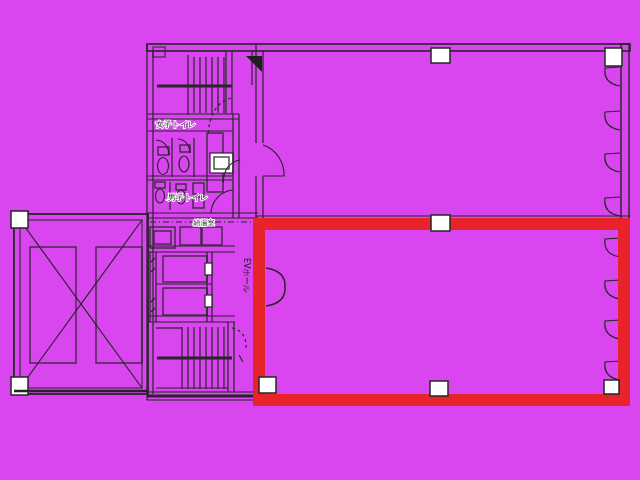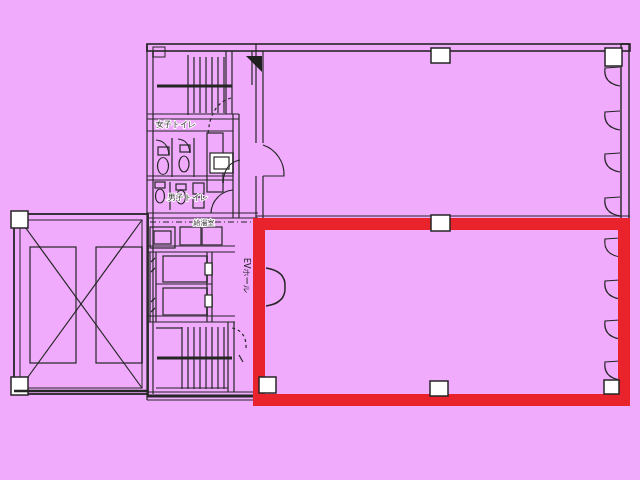--- a/index.html
+++ b/index.html
@@ -1,19 +1,19 @@
 <!DOCTYPE html>
 <html><head>
 <meta charset="utf-8">
 <style>
   html,body{margin:0;padding:0;background:#ffffff;}
   .stage{
     position:relative;
     width:640px;height:480px;
-    background:#f0abfc;
+    background:#d946ef;
     overflow:hidden;
     font-family:"DejaVu Sans", sans-serif;
   }
   svg{display:block;}
   text{
     font-family:"DejaVu Sans", sans-serif;
     fill:#1c1c1c;
     stroke:none;
     paint-order:stroke;
   }

